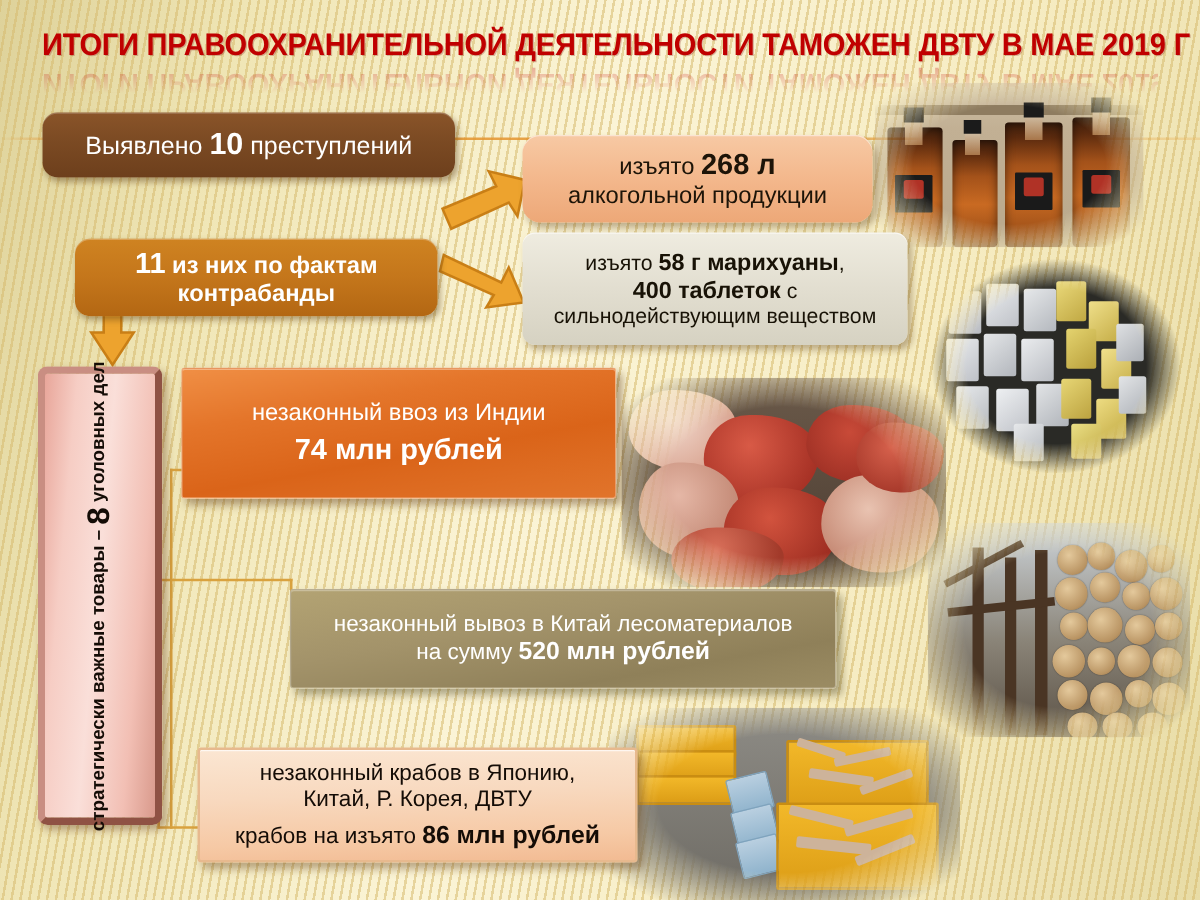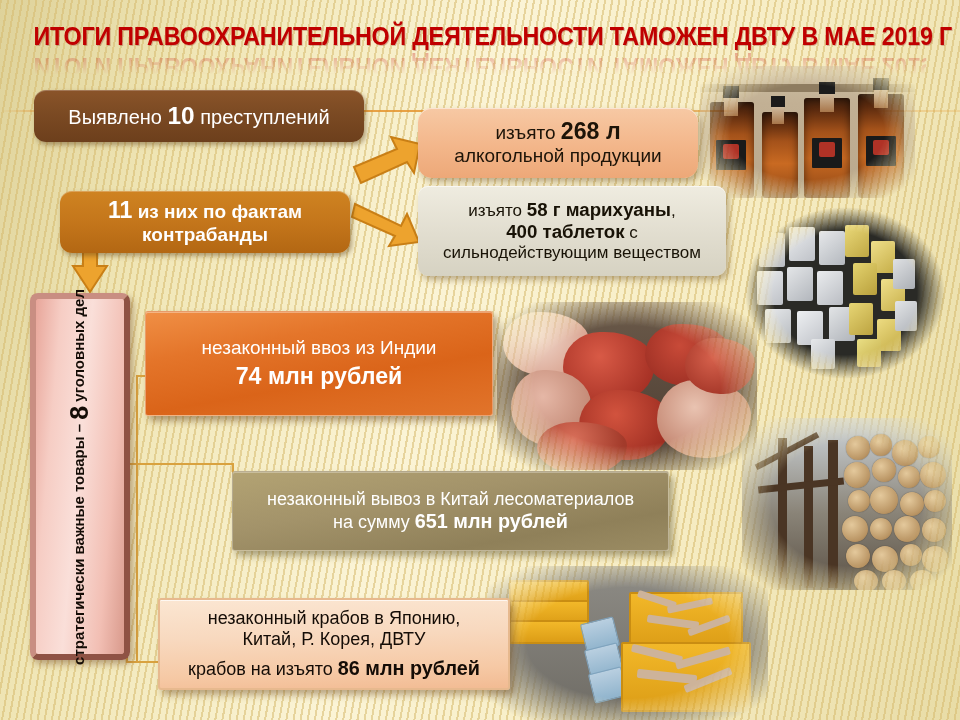--- a/index.html
+++ b/index.html
@@ -90,21 +90,21 @@
   #box-strategic .vtext{
     writing-mode:vertical-rl;transform:rotate(180deg);
     font-size:17px;font-weight:bold;line-height:1.1;
     white-space:nowrap;text-align:center;
   }
   #box-strategic .vtext .num{font-size:25px;font-weight:bold;}
   #box-strategic .vtext .small{font-size:15px;font-weight:bold;}
 
   
   #box-meat{
-    left:145px;top:311px;width:348px;height:105px;border-radius:3px;
+    left:145px;top:294px;width:348px;height:105px;border-radius:3px;
     background:linear-gradient(170deg,#f08f45 0%,#e4752a 30%,#da6419 62%,#e1742b 100%);
     color:#fff;font-size:19px;
     border:1px solid rgba(255,255,255,.35);
     box-shadow:4px 5px 7px rgba(90,55,20,.45), inset 0 1px 0 rgba(255,255,255,.35);
   }
   
   #box-timber{
     left:232px;top:471px;width:437px;height:80px;border-radius:3px;
     background:linear-gradient(170deg,#b3a373 0%,#a3936a 38%,#8f8059 75%,#9b8c63 100%);
     color:#fff;font-size:18px;
@@ -377,21 +377,21 @@
     <div>
       <span class="ln">незаконный ввоз из Индии</span>
       <span class="ln big" style="margin-top:4px;display:block;">74 млн рублей</span>
     </div>
   </div>
 
   <div class="box" id="box-timber">
     <div>
       <span class="ln">незаконный вывоз в Китай лесоматериалов</span>
       <span class="ln">
-        <span>на сумму </span><span class="b" style="font-size:1.1em">651 млн рублей</span>
+        <span>на сумму </span><span class="b" style="font-size:1.1em">520 млн рублей</span>
       </span>
     </div>
   </div>
 
   <div class="box" id="box-crab">
     <div>
       <span class="ln">незаконный крабов в Японию,</span>
       <span class="ln">Китай, Р. Корея, ДВТУ</span>
       <span class="ln" style="margin-top:6px;display:block;">
         <span>крабов на изъято </span><span class="b" style="font-size:1.1em">86 млн рублей</span>

